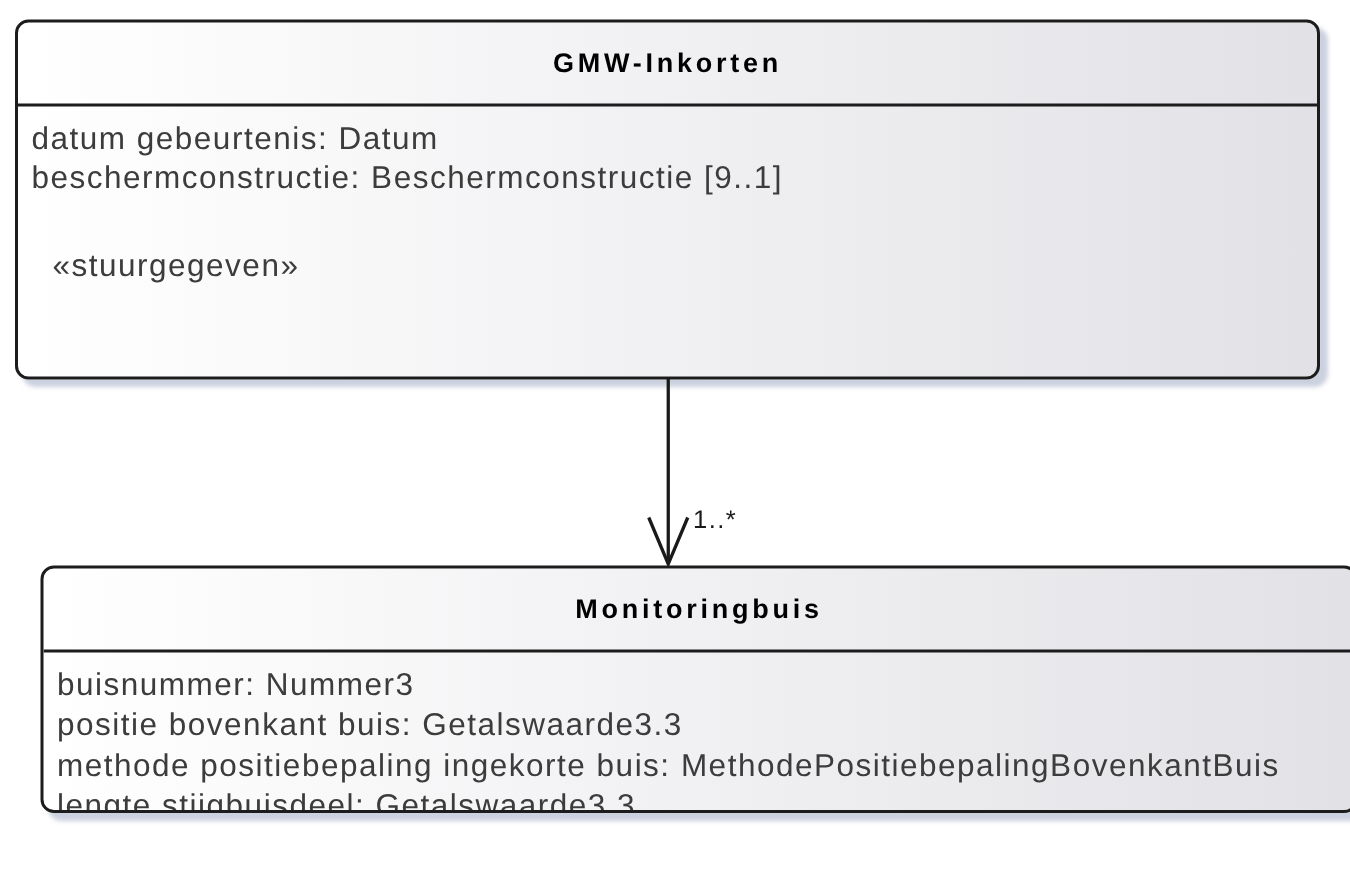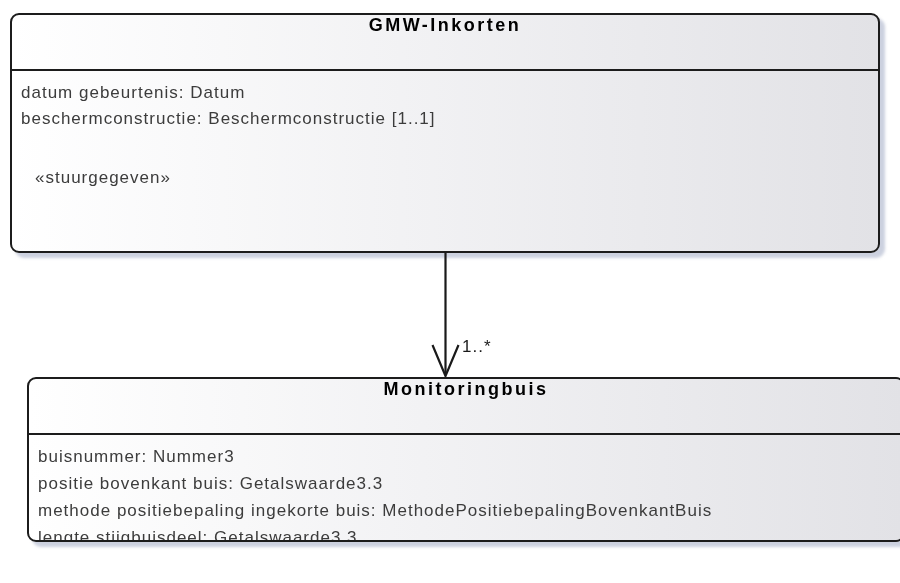--- a/index.html
+++ b/index.html
@@ -21,29 +21,29 @@
     border-radius: 9px;
     background: linear-gradient(to right, #ffffff 0%, #f2f2f4 45%, #e2e2e6 100%);
     box-shadow: 5px 5px 3px rgba(163,171,196,0.55);
     overflow: hidden;
   }
   .class-box.gmw { left: 10px; top: 13px; width: 870px; height: 240px; }
   .class-box.monitoring { left: 2px; top: 377px; width: 878px; height: 165px; margin-left: 25px; }
   .title-compartment {
     height: 56px;
     border-bottom: 2px solid #1c1c1c;
-    display: flex; align-items: flex-start; justify-content: center;
+    display: flex; align-items: center; justify-content: center;
   }
   .class-title {
     font-size: 18px; font-weight: bold; color: #000000;
     letter-spacing: 2.5px;
   }
   .attr-compartment {
     padding: 9px 9px 0 9px;
-    font-size: 17px; color: #3c3c3c;
+    font-size: 21px; color: #3c3c3c;
     letter-spacing: 1px;
     line-height: 26px;
   }
   .monitoring .attr-compartment { padding-top: 8px; line-height: 27px; }
   .attr-row { white-space: nowrap; }
   .stereotype-row { margin-top: 33px; padding-left: 14px; }
   .connector-svg { position: absolute; left: 420px; top: 252px; width: 80px; height: 126px; }
   .multiplicity-label {
     position: absolute; left: 462px; top: 337px;
     font-size: 17px; color: #1a1a1a; letter-spacing: 1px;
@@ -53,21 +53,21 @@
 <body>
 
 <div class="canvas">
 
   <div class="class-box gmw">
     <div class="title-compartment">
       <span class="class-title">GMW-Inkorten</span>
     </div>
     <div class="attr-compartment">
       <div class="attr-row">datum gebeurtenis: Datum</div>
-      <div class="attr-row">beschermconstructie: Beschermconstructie [1..1]</div>
+      <div class="attr-row">beschermconstructie: Beschermconstructie [9..1]</div>
       <div class="attr-row stereotype-row">«stuurgegeven»</div>
     </div>
   </div>
 
   <svg class="connector-svg" viewBox="0 0 80 126">
     <line x1="25.5" y1="0" x2="25.5" y2="123" stroke="#1a1a1a" stroke-width="2.2"></line>
     <polyline points="12.5,93 25.5,124 38.5,93" fill="none" stroke="#1a1a1a" stroke-width="2.2"></polyline>
   </svg>
   <span class="multiplicity-label">1..*</span>
 

